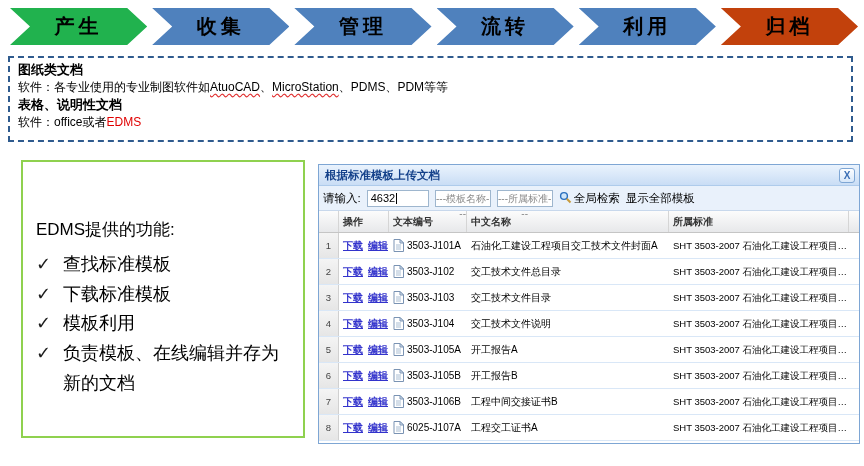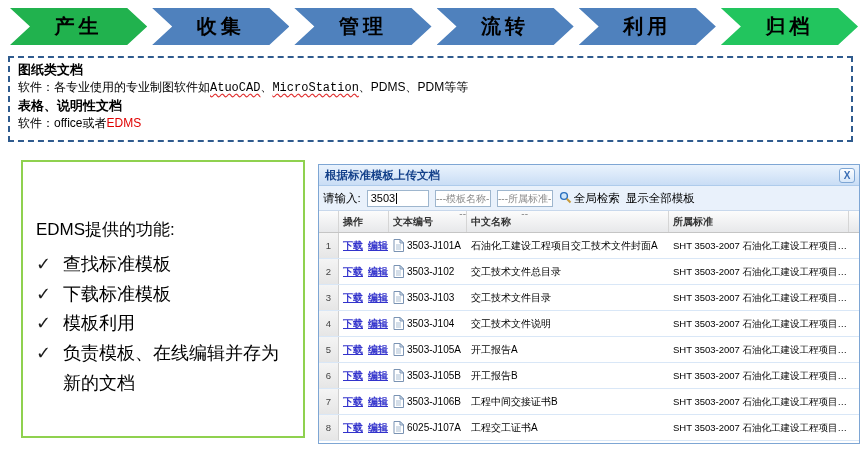--- a/index.html
+++ b/index.html
@@ -9,21 +9,21 @@
   
   .flow{position:absolute;left:10px;top:8px;width:848px;height:37px;display:flex;gap:5px;}
   .chev{flex:1;clip-path:polygon(0 0,calc(100% - 20px) 0,100% 50%,calc(100% - 20px) 100%,0 100%,20px 50%);
         display:flex;align-items:center;justify-content:center;
         font-size:20px;font-weight:bold;color:#000;letter-spacing:4px;}
 
   
   .notebox{position:absolute;left:8px;top:56px;width:845px;height:86px;box-sizing:border-box;
            border:2px dashed #2F5B8E;padding:3px 10px 0 8px;font-size:12px;line-height:17px;}
   .seg-bold{font-weight:bold;font-size:13px;}
-  .seg-spell{text-decoration-line:underline;text-decoration-style:wavy;text-decoration-color:#E03030;text-underline-offset:2px;font-family:Liberation Mono, monospace;}
+  .seg-spell{text-decoration-line:underline;text-decoration-style:wavy;text-decoration-color:#E03030;text-underline-offset:2px;}
   .seg-red{color:#E00000;}
 
   
   .features{position:absolute;left:21px;top:160px;width:284px;height:278px;box-sizing:border-box;
             border:2px solid #8FD14F;padding:56px 8px 0 13px;font-size:18px;}
   .feat-title{font-size:17px;margin-bottom:9px;}
   .feat-item{display:flex;line-height:1.65;}
   .feat-check{width:27px;flex:none;color:#1a1a1a;}
 
   
@@ -68,21 +68,21 @@
 <body>
 
 <div id="canvas">
 
   <div class="flow" id="flow">
       <div class="chev" style="background: rgb(33, 178, 78);">产生</div>
       <div class="chev" style="background: rgb(79, 129, 189);">收集</div>
       <div class="chev" style="background: rgb(79, 129, 189);">管理</div>
       <div class="chev" style="background: rgb(79, 129, 189);">流转</div>
       <div class="chev" style="background: rgb(79, 129, 189);">利用</div>
-      <div class="chev" style="background: #22c55e;">归档</div>
+      <div class="chev" style="background: #c2410c;">归档</div>
     </div>
 
   <div class="notebox" id="notebox">
       <div class="note-line"><span class="seg-bold">图纸类文档</span></div>
       <div class="note-line"><span class="seg-plain">软件：各专业使用的专业制图软件如</span><span class="seg-spell">AtuoCAD</span><span class="seg-plain">、</span><span class="seg-spell">MicroStation</span><span class="seg-plain">、PDMS、PDM等等</span></div>
       <div class="note-line"><span class="seg-bold">表格、说明性文档</span></div>
       <div class="note-line"><span class="seg-plain">软件：office或者</span><span class="seg-red">EDMS</span></div>
     </div>
 
   <div class="features">
@@ -108,21 +108,21 @@
   </div>
 
   <div class="window">
     <div class="titlebar">
       <span class="title">根据标准模板上传文档</span>
       <span class="closebtn">X</span>
     </div>
     <div class="toolbar">
       <span class="tb-label">请输入:</span>
       <span class="tb-input">
-          <span>3503</span>
+          <span>4632</span>
           <span class="caret"></span>
         </span>
       <span class="tb-combo">---模板名称---</span>
       <span class="tb-combo">---所属标准---</span>
       <span class="tb-search">
         <svg class="mag" width="13" height="13" viewBox="0 0 13 13">
           <circle cx="5" cy="5" r="3.4" fill="#CFE6FA" stroke="#2A6FBD" stroke-width="1.4"></circle>
           <line x1="7.8" y1="7.8" x2="11.5" y2="11.5" stroke="#C89B3C" stroke-width="2"></line>
         </svg>
         <span>全局检索</span>

